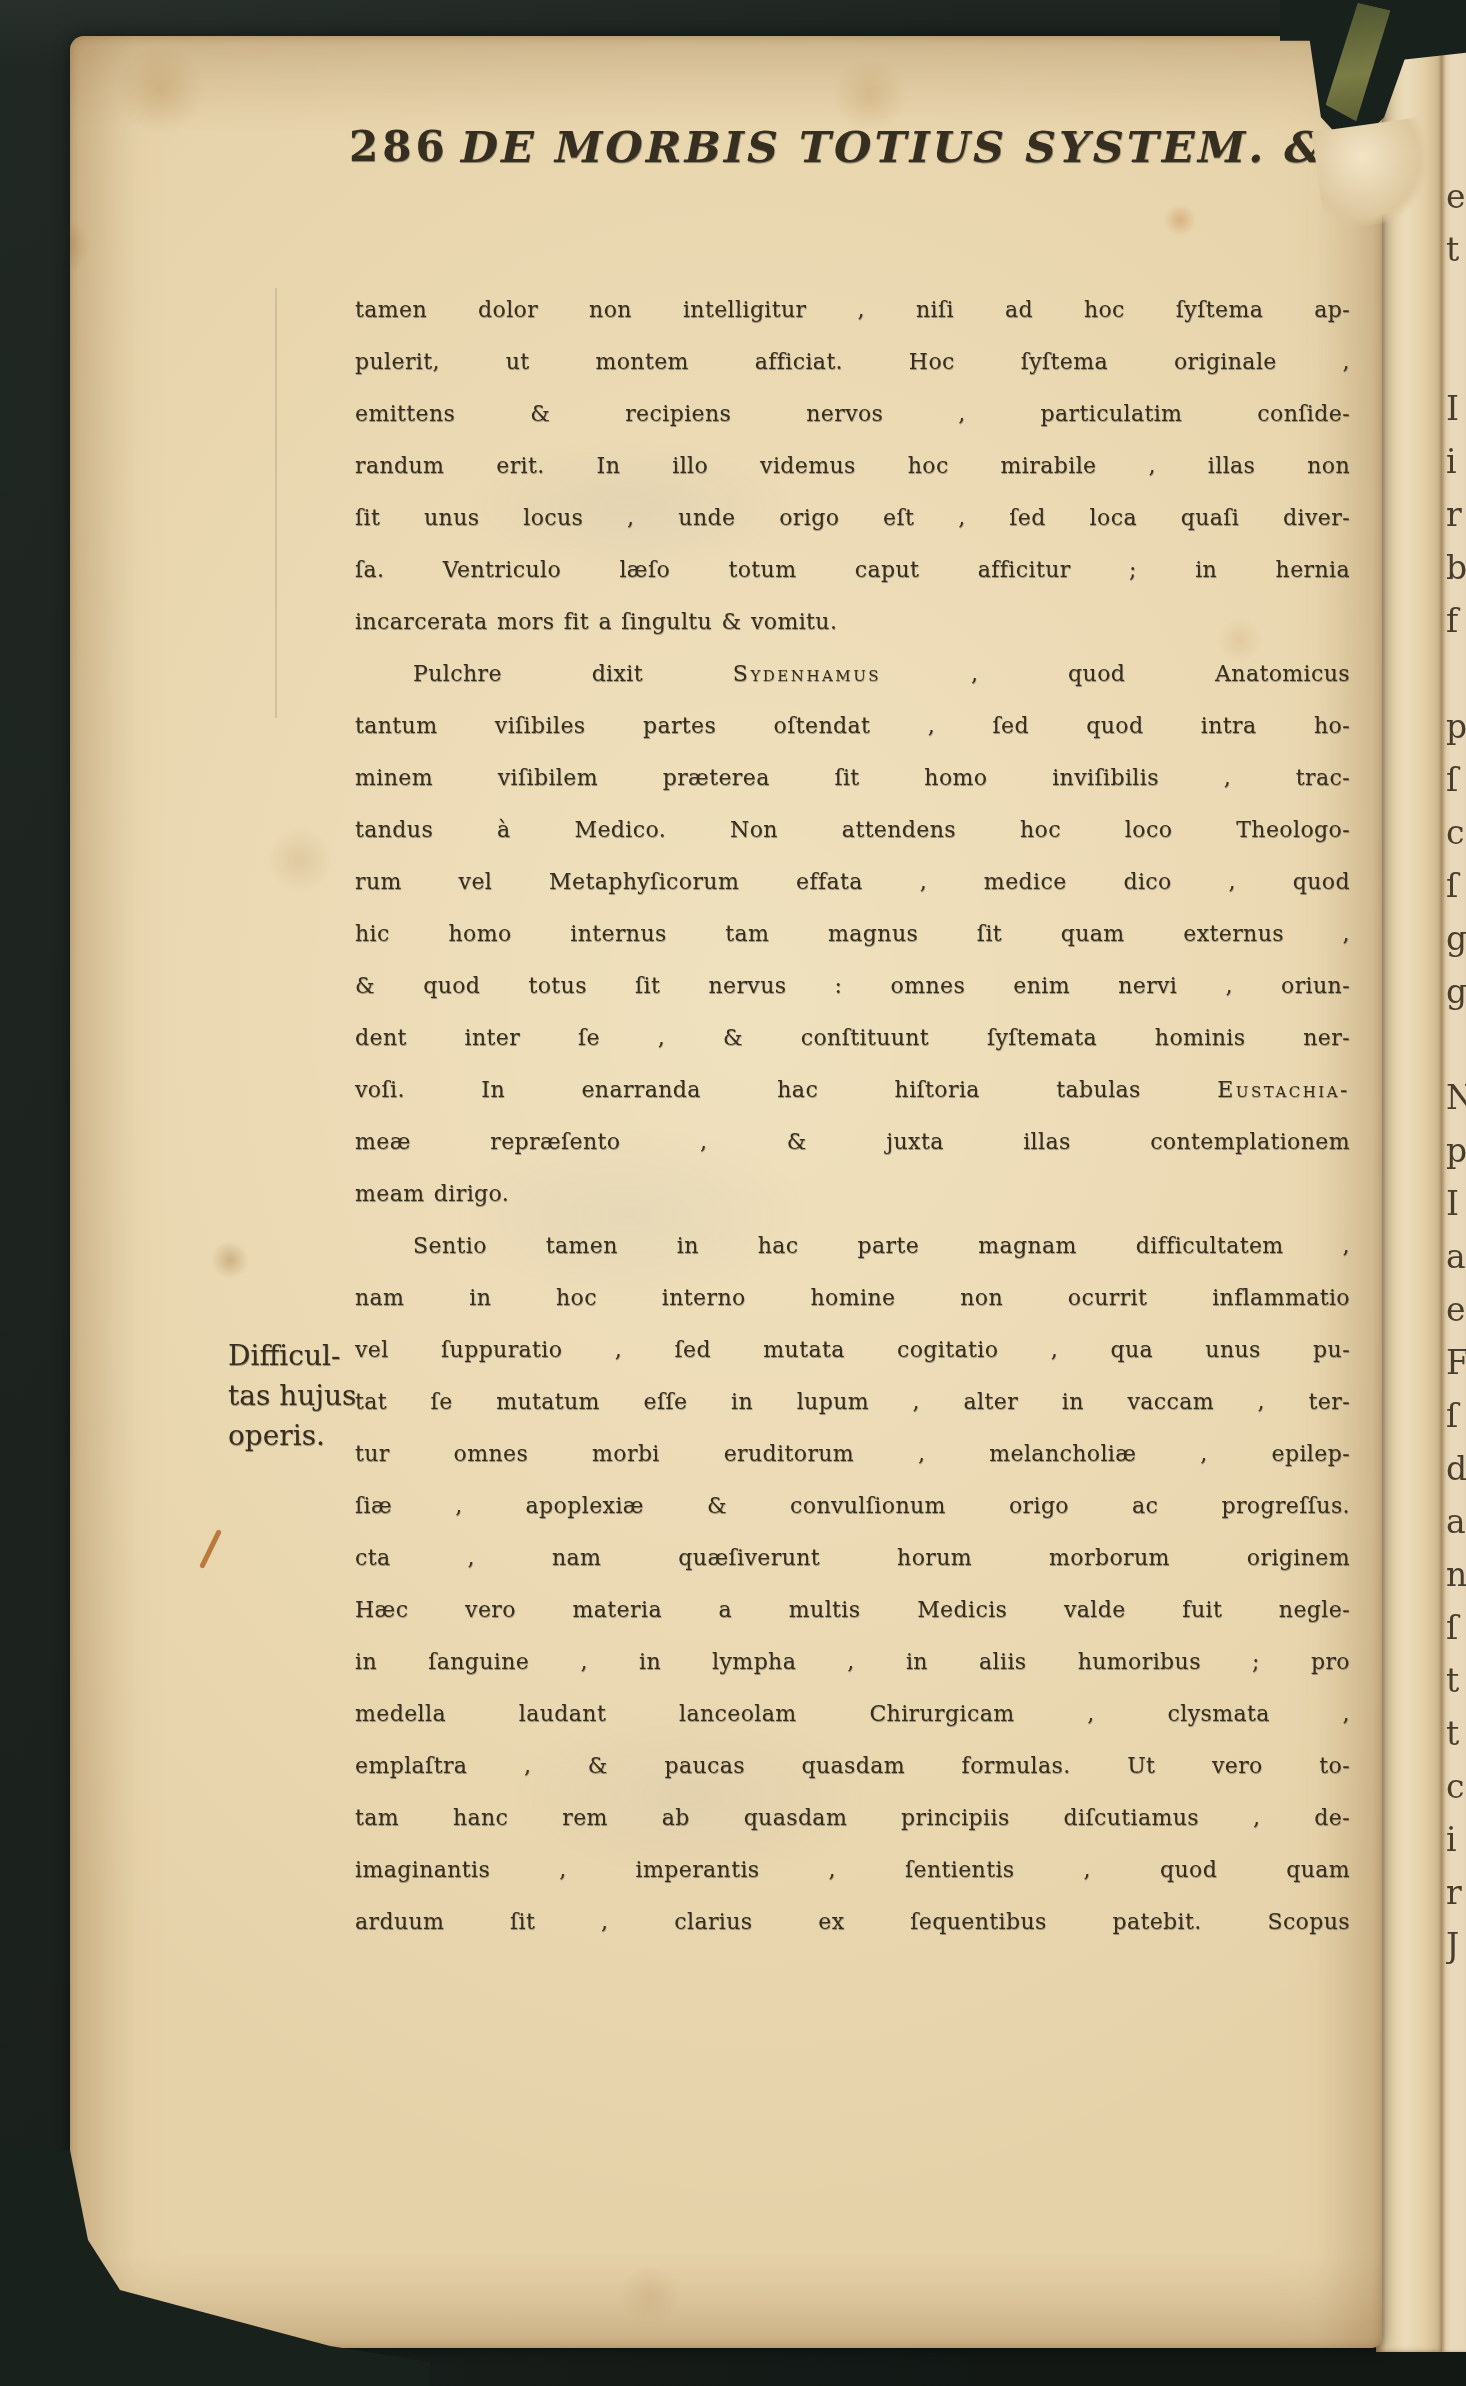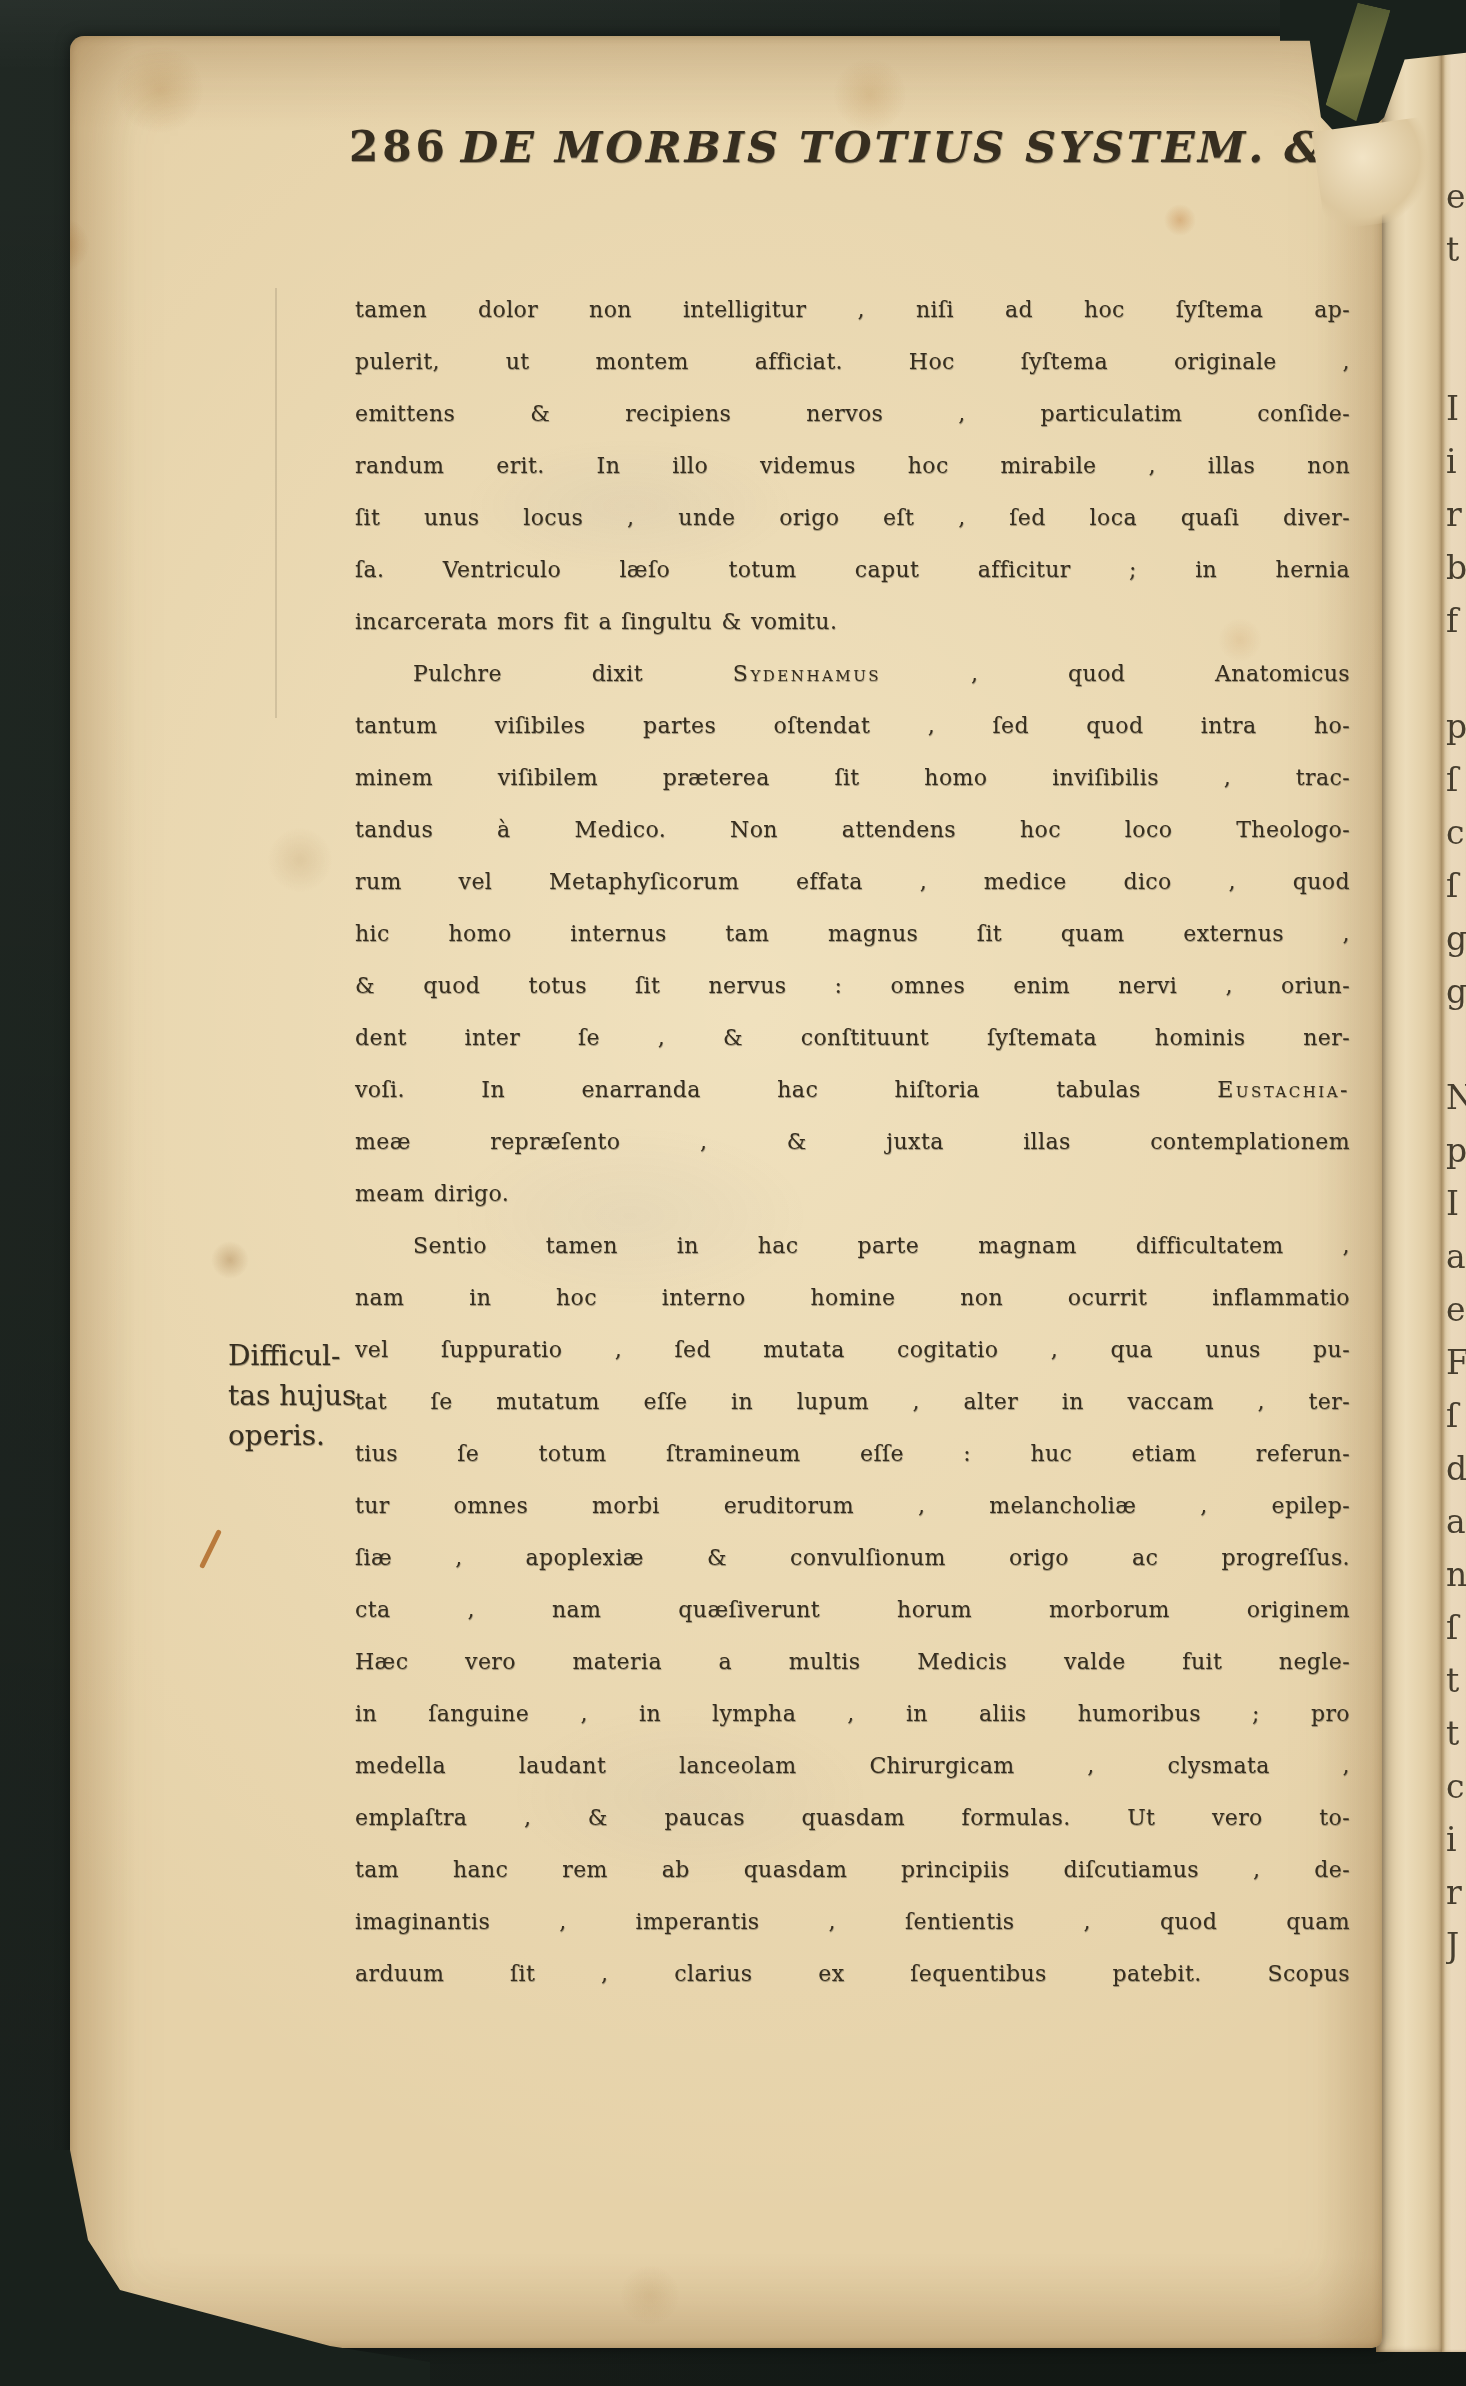--- a/index.html
+++ b/index.html
@@ -180,21 +180,20 @@
         <div class="line">hic homo internus tam magnus ſit quam externus ,</div>
         <div class="line">&amp; quod totus ſit nervus : omnes enim nervi , oriun-</div>
         <div class="line">dent inter ſe , &amp; conſtituunt ſyſtemata hominis ner-</div>
         <div class="line">voſi. In enarranda hac hiſtoria tabulas <span class="sc">Eustachia-</span></div>
         <div class="line">meæ repræſento , &amp; juxta illas contemplationem</div>
         <div class="line nojust">meam dirigo.</div>
         <div class="line indent">Sentio tamen in hac parte magnam difficultatem ,</div>
         <div class="line">nam in hoc interno homine non ocurrit inflammatio</div>
         <div class="line">vel ſuppuratio , ſed mutata cogitatio , qua unus pu-</div>
         <div class="line">tat ſe mutatum eſſe in lupum , alter in vaccam , ter-</div>
-        <div class="line">tius ſe totum ſtramineum eſſe : huc etiam referun-</div>
         <div class="line">tur omnes morbi eruditorum , melancholiæ , epilep-</div>
         <div class="line">ſiæ , apoplexiæ &amp; convulſionum origo ac progreſſus.</div>
         <div class="line">cta , nam quæſiverunt horum morborum originem</div>
         <div class="line">Hæc vero materia a multis Medicis valde fuit negle-</div>
         <div class="line">in ſanguine , in lympha , in aliis humoribus ; pro</div>
         <div class="line">medella laudant lanceolam Chirurgicam , clysmata ,</div>
         <div class="line">emplaſtra , &amp; paucas quasdam formulas. Ut vero to-</div>
         <div class="line">tam hanc rem ab quasdam principiis diſcutiamus , de-</div>
         <div class="line">imaginantis , imperantis , ſentientis , quod quam</div>
         <div class="line">arduum ſit , clarius ex ſequentibus patebit. Scopus</div>

